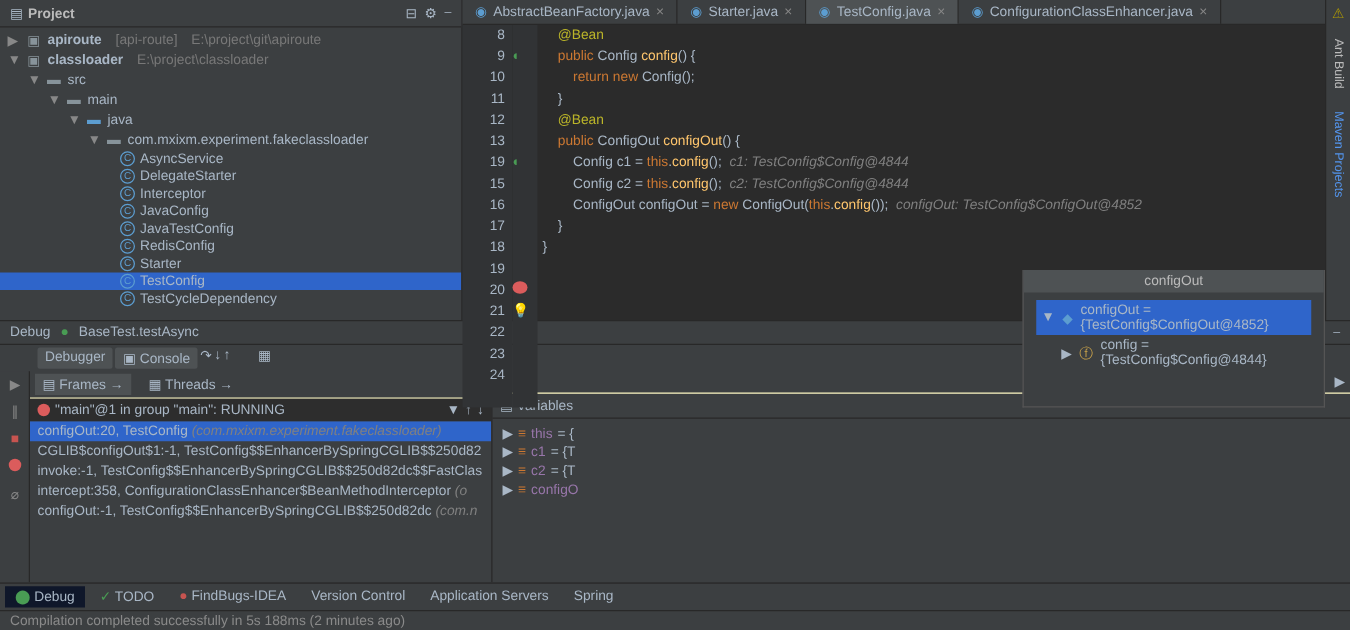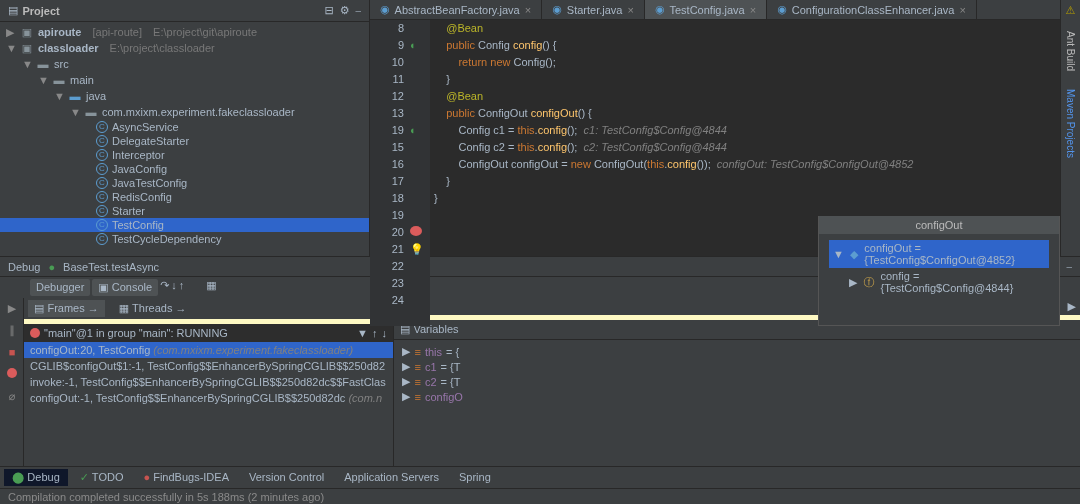--- a/index.html
+++ b/index.html
@@ -42,21 +42,21 @@
 .popup-row{padding:2px 4px;display:flex;align-items:center;gap:6px}
 .popup-row.selected{background:#2f65ca}
 .bottom{height:210px;background:#3c3f41;border-top:1px solid #282828;display:flex;flex-direction:column}
 .debug-header{padding:3px 8px;display:flex;align-items:center;gap:8px;color:#bbb;border-bottom:1px solid #282828}
 .debug-tabs{display:flex;gap:2px;padding:2px 8px}
 .debug-tab{padding:2px 6px;background:#4e5254;border-radius:2px}
 .debug-body{display:flex;flex:1;min-height:0}
 .debug-sidebar{width:24px;background:#3c3f41;display:flex;flex-direction:column;gap:6px;padding:4px;border-right:1px solid #282828}
 .debug-sidebar .sb-icon{width:16px;height:16px;color:#888;text-align:center}
 .debug-left{width:370px;border-right:1px solid #282828;display:flex;flex-direction:column}
-.sub-tabs{display:flex;padding:2px 4px;gap:8px;border-bottom:5px solid #fef9c3}
+.sub-tabs{display:flex;padding:2px 4px;gap:8px;border-bottom:1px solid #fef9c3}
 .sub-tab{padding:2px 6px}
 .sub-tab.sel{background:#4e5254}
 .thread-row{background:#2d2d2d;padding:3px 6px;display:flex;align-items:center;gap:4px}
 .stack{overflow:hidden}
 .stack-row{padding:2px 6px;white-space:nowrap;overflow:hidden}
 .stack-row.selected{background:#2f65ca}
 .pkg{color:#808080;font-style:italic}
 .debug-right{flex:1;display:flex;flex-direction:column}
 .vars-header{padding:3px 6px;border-bottom:1px solid #282828}
 .vars{padding:4px}
@@ -286,20 +286,21 @@
         <span class="bp"></span>
         <span>"main"@1 in group "main": RUNNING</span>
         <span style="margin-left:auto">▼</span>
         <span>↑</span>
           <span>↓</span>
       </div>
       <div class="stack" id="stack">
           <div class="stack-row selected">configOut:20, TestConfig <span class="pkg">(com.mxixm.experiment.fakeclassloader)</span></div>
           <div class="stack-row">CGLIB$configOut$1:-1, TestConfig$$EnhancerBySpringCGLIB$$250d82</div>
           <div class="stack-row">invoke:-1, TestConfig$$EnhancerBySpringCGLIB$$250d82dc$$FastClas</div>
+          <div class="stack-row">intercept:358, ConfigurationClassEnhancer$BeanMethodInterceptor <span class="pkg">(o</span></div>
           <div class="stack-row">configOut:-1, TestConfig$$EnhancerBySpringCGLIB$$250d82dc <span class="pkg">(com.n</span></div>
         </div>
     </div>
     <div class="debug-right">
       <div class="sub-tabs">
         <span style="margin-left:auto">+</span>
           <span>−</span>
           <span>↑</span>
           <span>↓</span>
           <span>▶</span>

